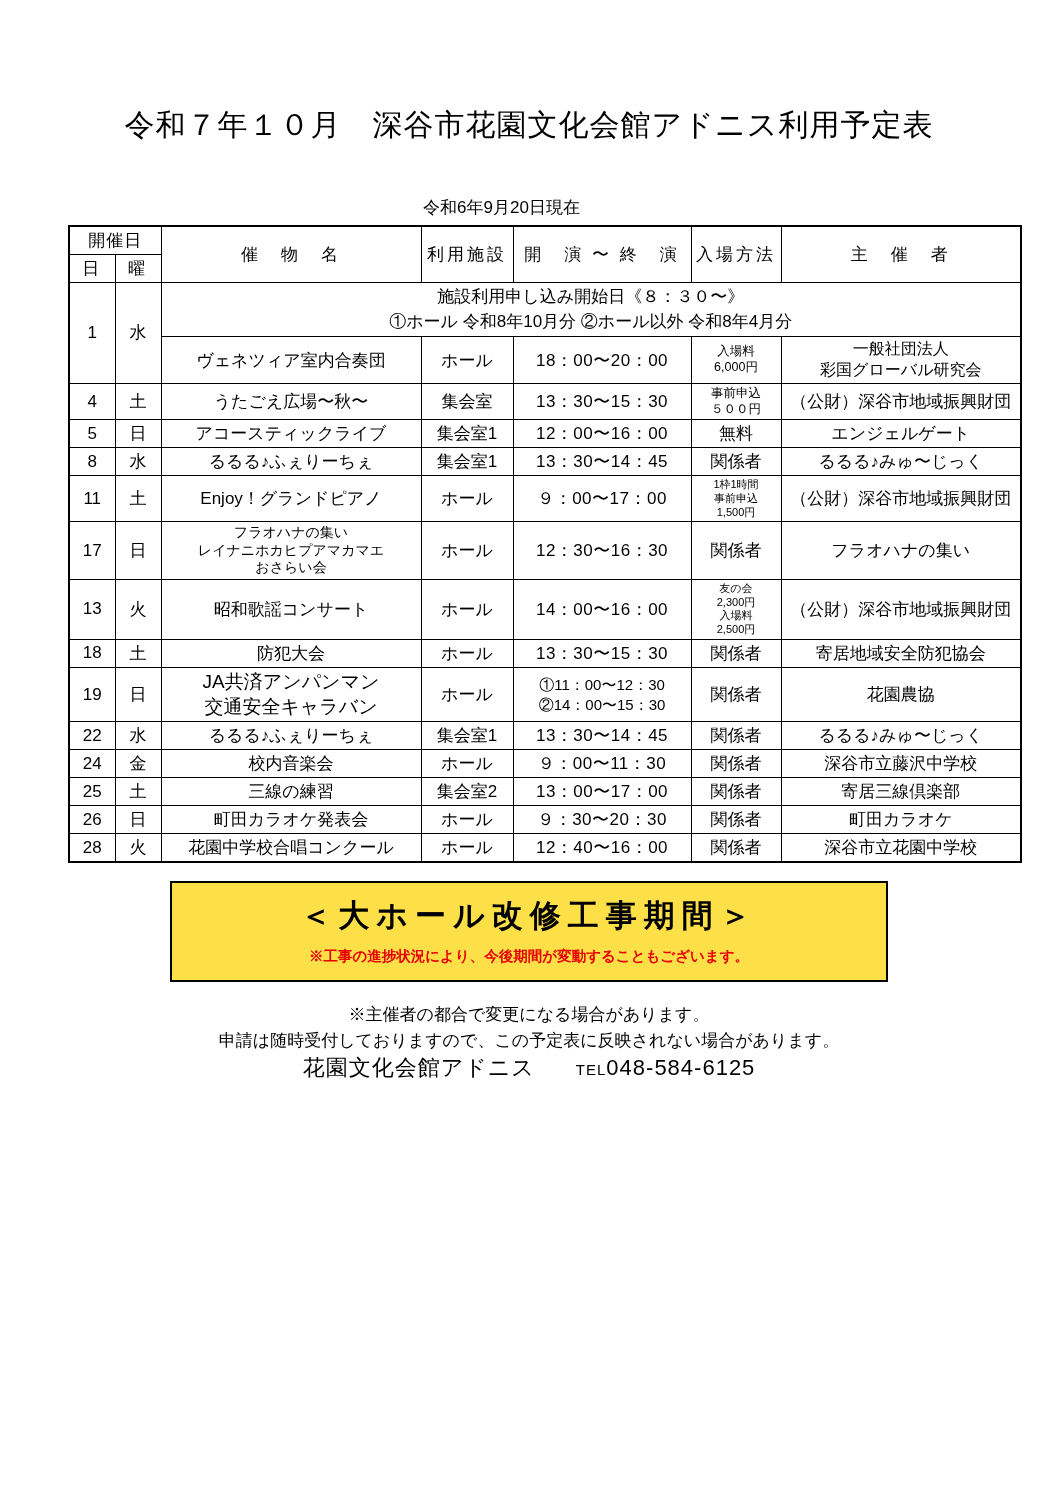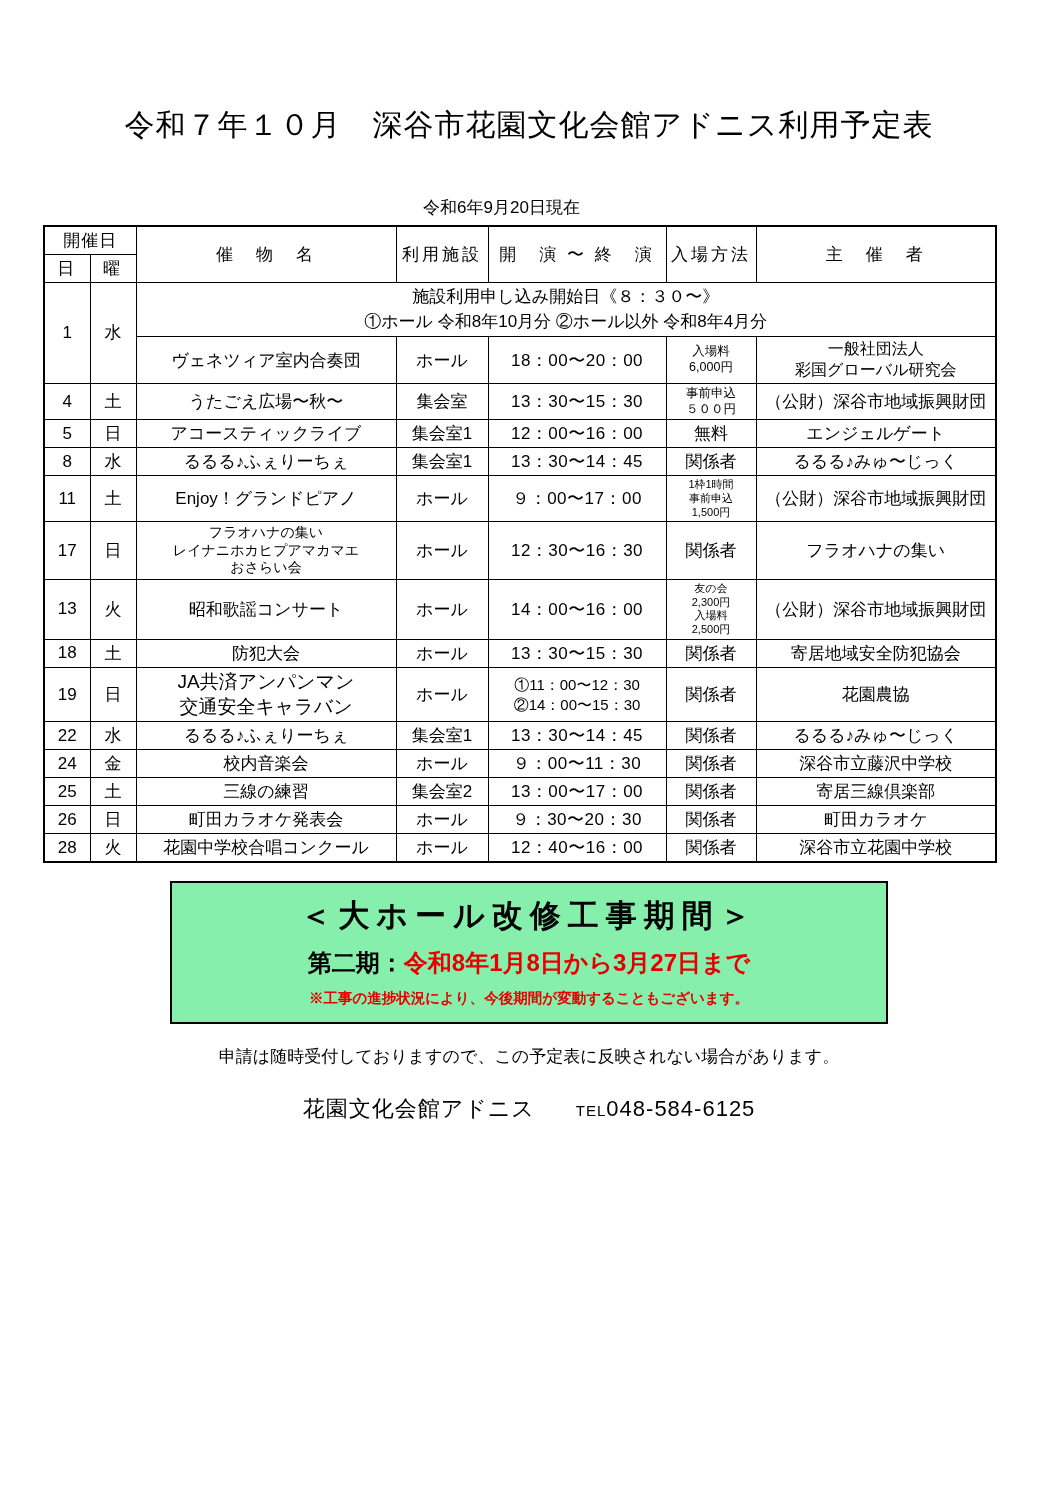--- a/index.html
+++ b/index.html
@@ -11,21 +11,21 @@
     width: 1058px;
     height: 1497px;
     font-family: "Liberation Sans", sans-serif;
     color: #000000;
     position: relative;
   }
   .page {
     width: 1058px;
     height: 1138px;
     box-sizing: border-box;
-    padding: 0 43px;
+    padding: 0 68px;
     position: relative;
   }
   .doc-title {
     text-align: center;
     font-size: 30px;
     letter-spacing: 1px;
     padding-top: 105px;
     font-weight: normal;
     margin: 0;
   }
@@ -84,21 +84,21 @@
   .entry { font-size: 16px; }
   .entry.small { font-size: 12.5px; line-height: 1.25; }
   .entry.xsmall { font-size: 11px; line-height: 1.25; }
   .host { font-size: 17px; }
   .host.two { font-size: 16px; line-height: 1.3; }
   .daynum { font-size: 19px; }
 
   .yellow-box {
     margin: 18px auto 0 auto;
     width: 718px;
-    background: #86efac;
+    background: #fde047;
     border: 2px solid #000;
     text-align: center;
     padding: 12px 0 14px 0;
     box-sizing: border-box;
   }
   .yb-line1 {
     font-size: 31px;
     letter-spacing: 7px;
     font-weight: bold;
   }
@@ -116,21 +116,20 @@
   }
   .footnotes {
     text-align: center;
     font-size: 17px;
     margin-top: 20px;
     line-height: 1.5;
   }
   .contact {
     text-align: center;
     font-size: 22px;
-    margin-top: 24px;
     letter-spacing: 1px;
   }
   .contact .tel-label { font-size: 15px; }
 </style>
 </head>
 <body>
 
 <div class="page">
 
   <div class="doc-title">令和７年１０月　深谷市花園文化会館アドニス利用予定表</div>
@@ -417,27 +416,25 @@
           </td>
           <td class="host">
             <div>深谷市立花園中学校</div>
           </td>
         </tr>
       </tbody>
   </table>
 
   <div class="yellow-box">
     <div class="yb-line1">＜大ホール改修工事期間＞</div>
-    <div class="yb-line2">
-      <span>第二期：</span><span class="red">令和8年1月8日から3月27日まで</span>
-    </div>
     <div class="yb-line3">※工事の進捗状況により、今後期間が変動することもございます。</div>
   </div>
 
   <div class="footnotes">
+    <div>※主催者の都合で変更になる場合があります。</div>
     <div>申請は随時受付しておりますので、この予定表に反映されない場合があります。</div>
   </div>
 
   <div class="contact">
     <span>花園文化会館アドニス</span>
     <span style="display:inline-block;width:34px"></span><span class="tel-label">TEL</span><span>048-584-6125</span>
   </div>
 
 </div>
 

